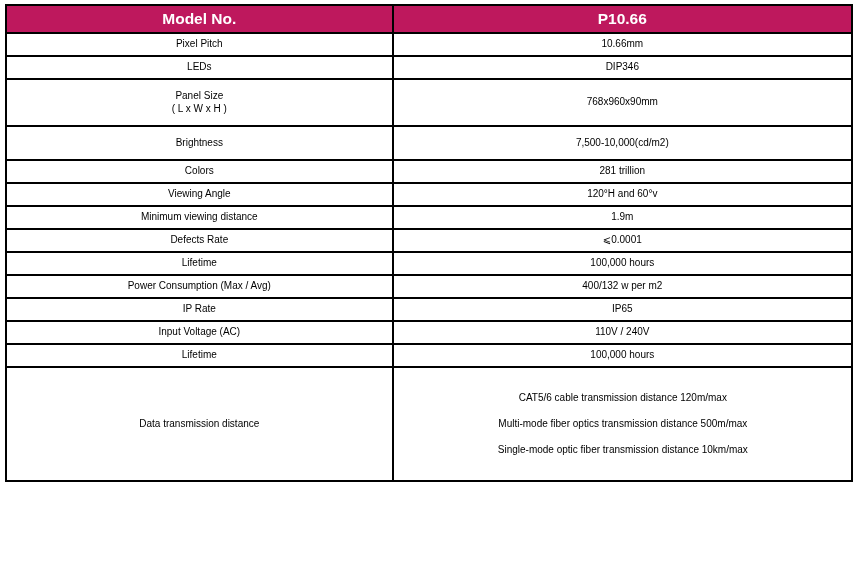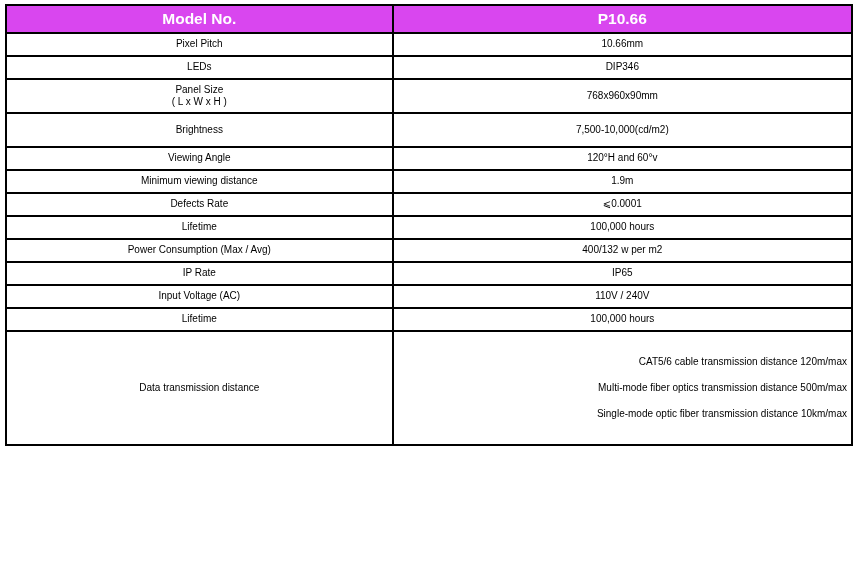--- a/index.html
+++ b/index.html
@@ -18,32 +18,32 @@
     border:2px solid #000000;
     font-size:10px;
     text-align:center;
     vertical-align:middle;
     padding:0 4px;
     line-height:1.25;
     overflow:hidden;
     white-space:nowrap;
   }
   th{
-    background:#d946ef;
+    background:#be185d;
     color:#ffffff;
     font-weight:bold;
     font-size:15.5px;
   }
   tr.h-header{height:28px;}
   tr.h-std{height:23px;}
-  tr.h-tall{height:34px;}
+  tr.h-tall{height:47px;}
   tr.h-bright{height:34px;margin-top:11px;}
   tr.h-data{height:114px;}
   td.val-left{
-    text-align:right;
+    text-align:center;
     padding-left:5px;
     line-height:26px;
   }
 </style>
 </head>
 <body>
 
 <table class="spec-table">
   <colgroup>
       <col class="c1">
@@ -67,20 +67,24 @@
     <tr class="h-tall">
       <td>
         <div>Panel Size</div>
         <div>( L x W x H )</div>
       </td>
       <td>768x960x90mm</td>
     </tr>
     <tr class="h-bright">
       <td>Brightness</td>
       <td>7,500-10,000(cd/m2)</td>
+    </tr>
+    <tr class="h-std">
+      <td>Colors</td>
+      <td>281 trillion</td>
     </tr>
     <tr class="h-std">
       <td>Viewing Angle</td>
       <td>120°H and 60°v</td>
     </tr>
     <tr class="h-std">
       <td>Minimum viewing distance</td>
       <td>1.9m</td>
     </tr>
     <tr class="h-std">

